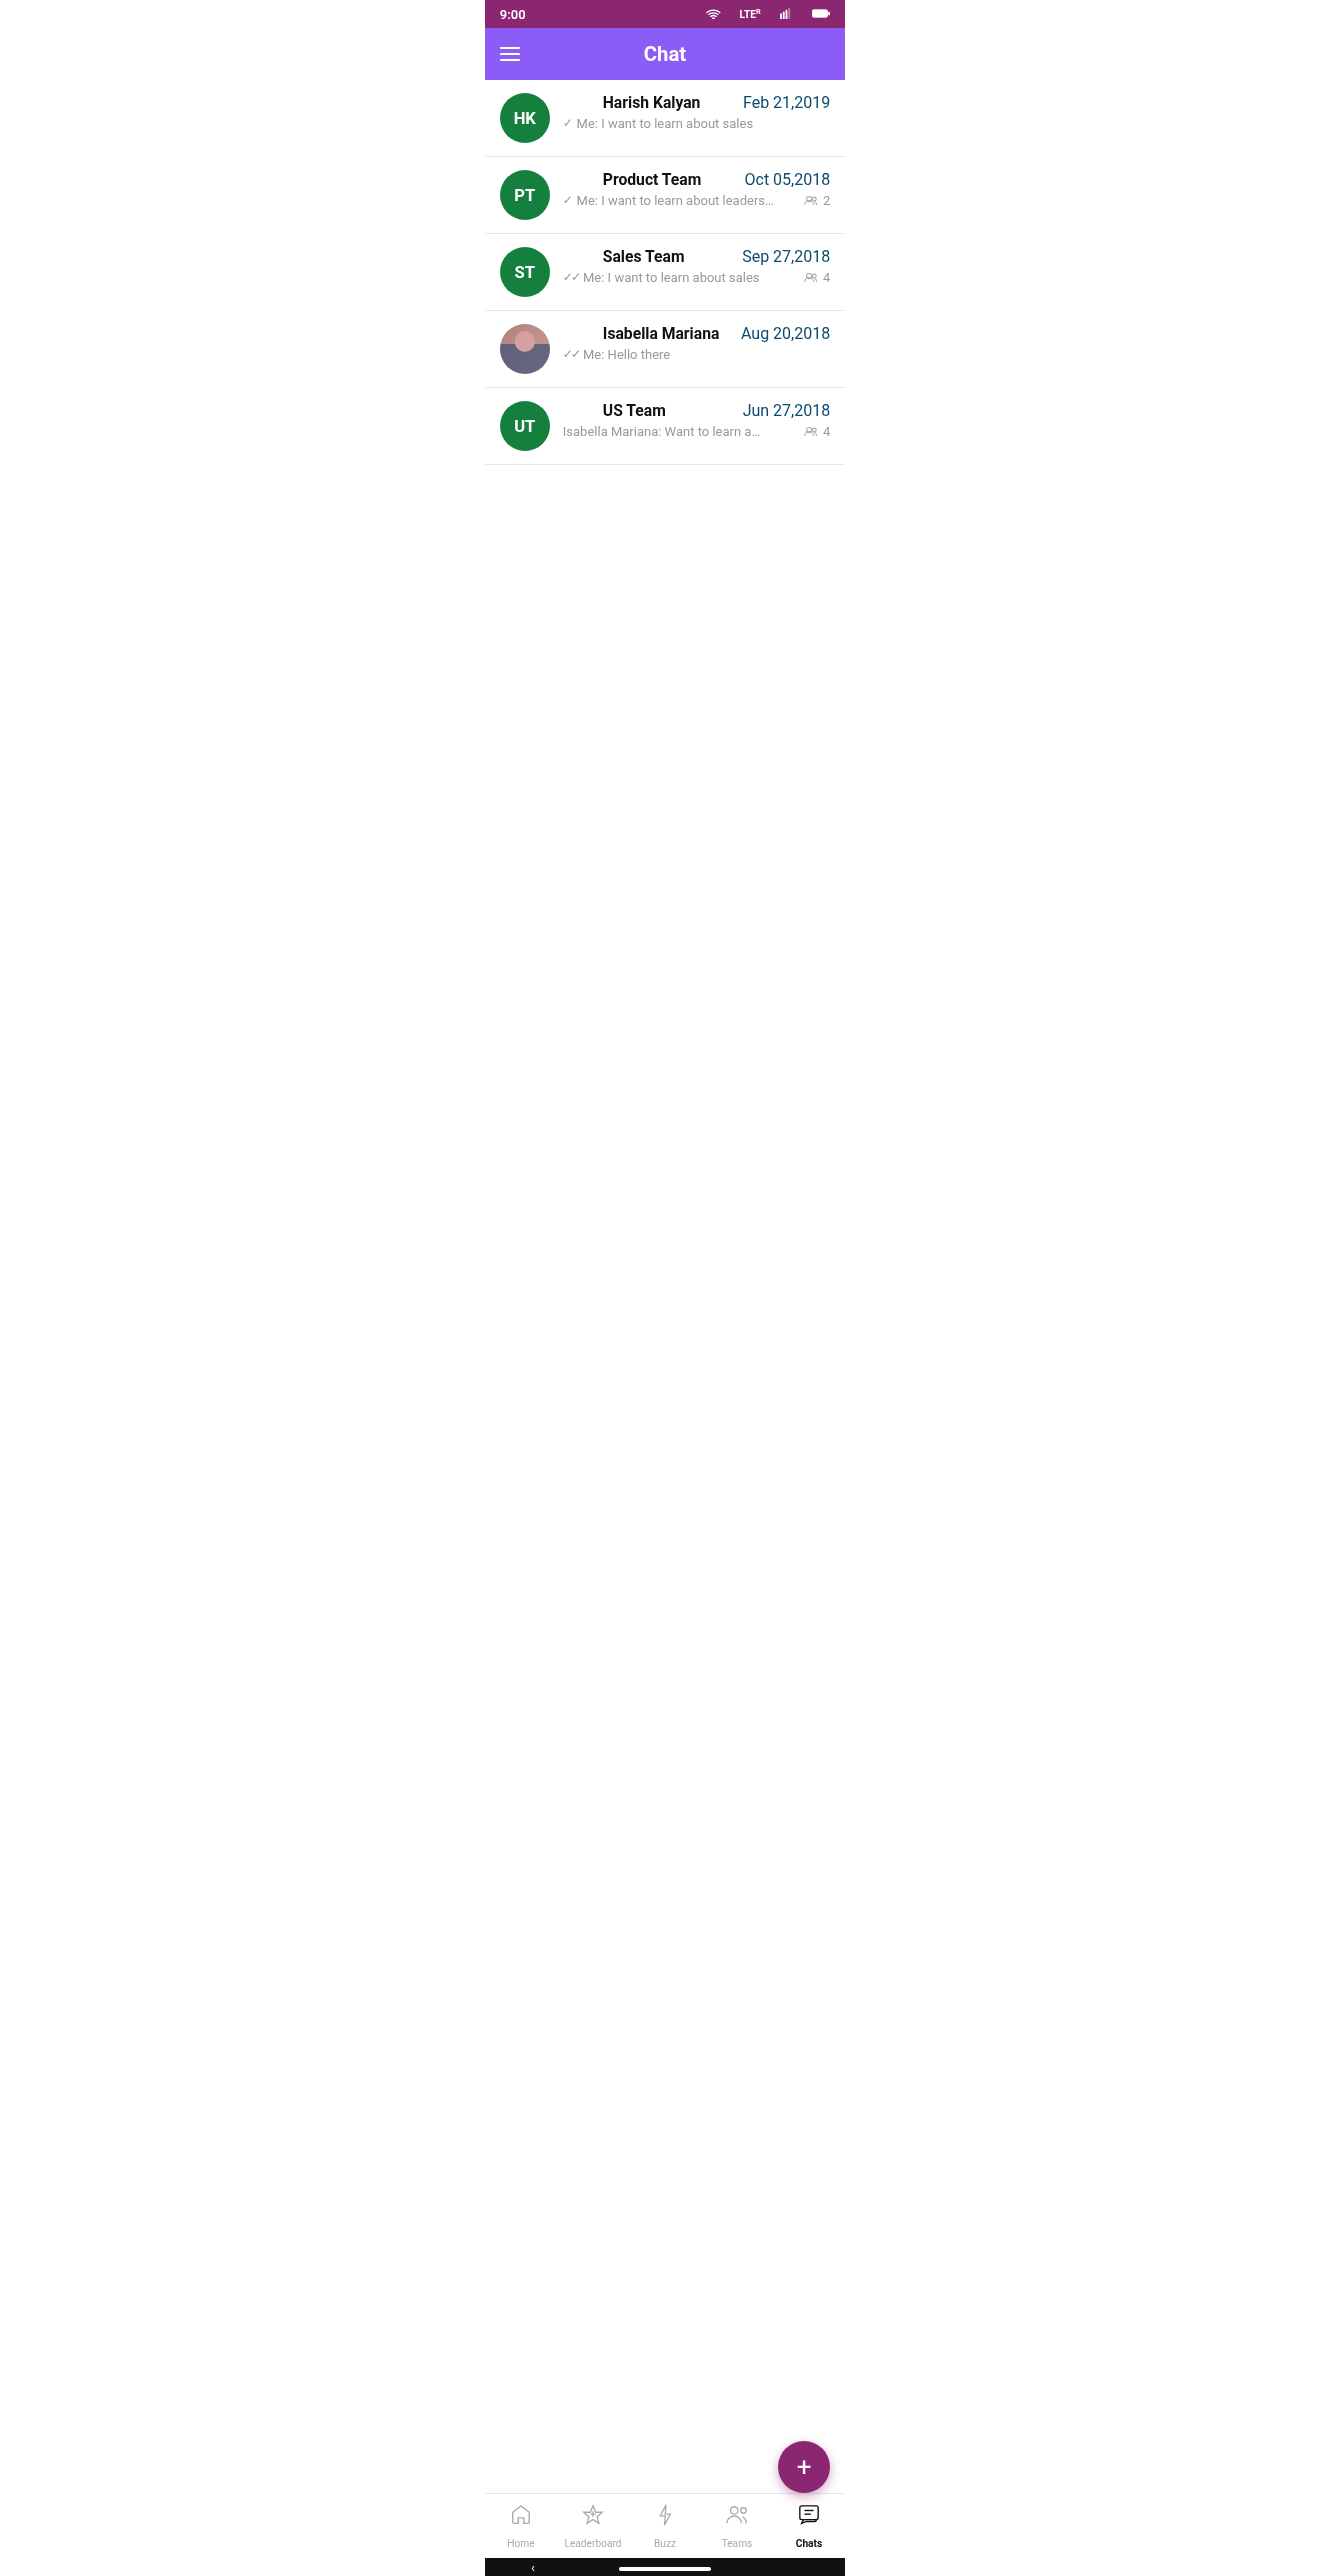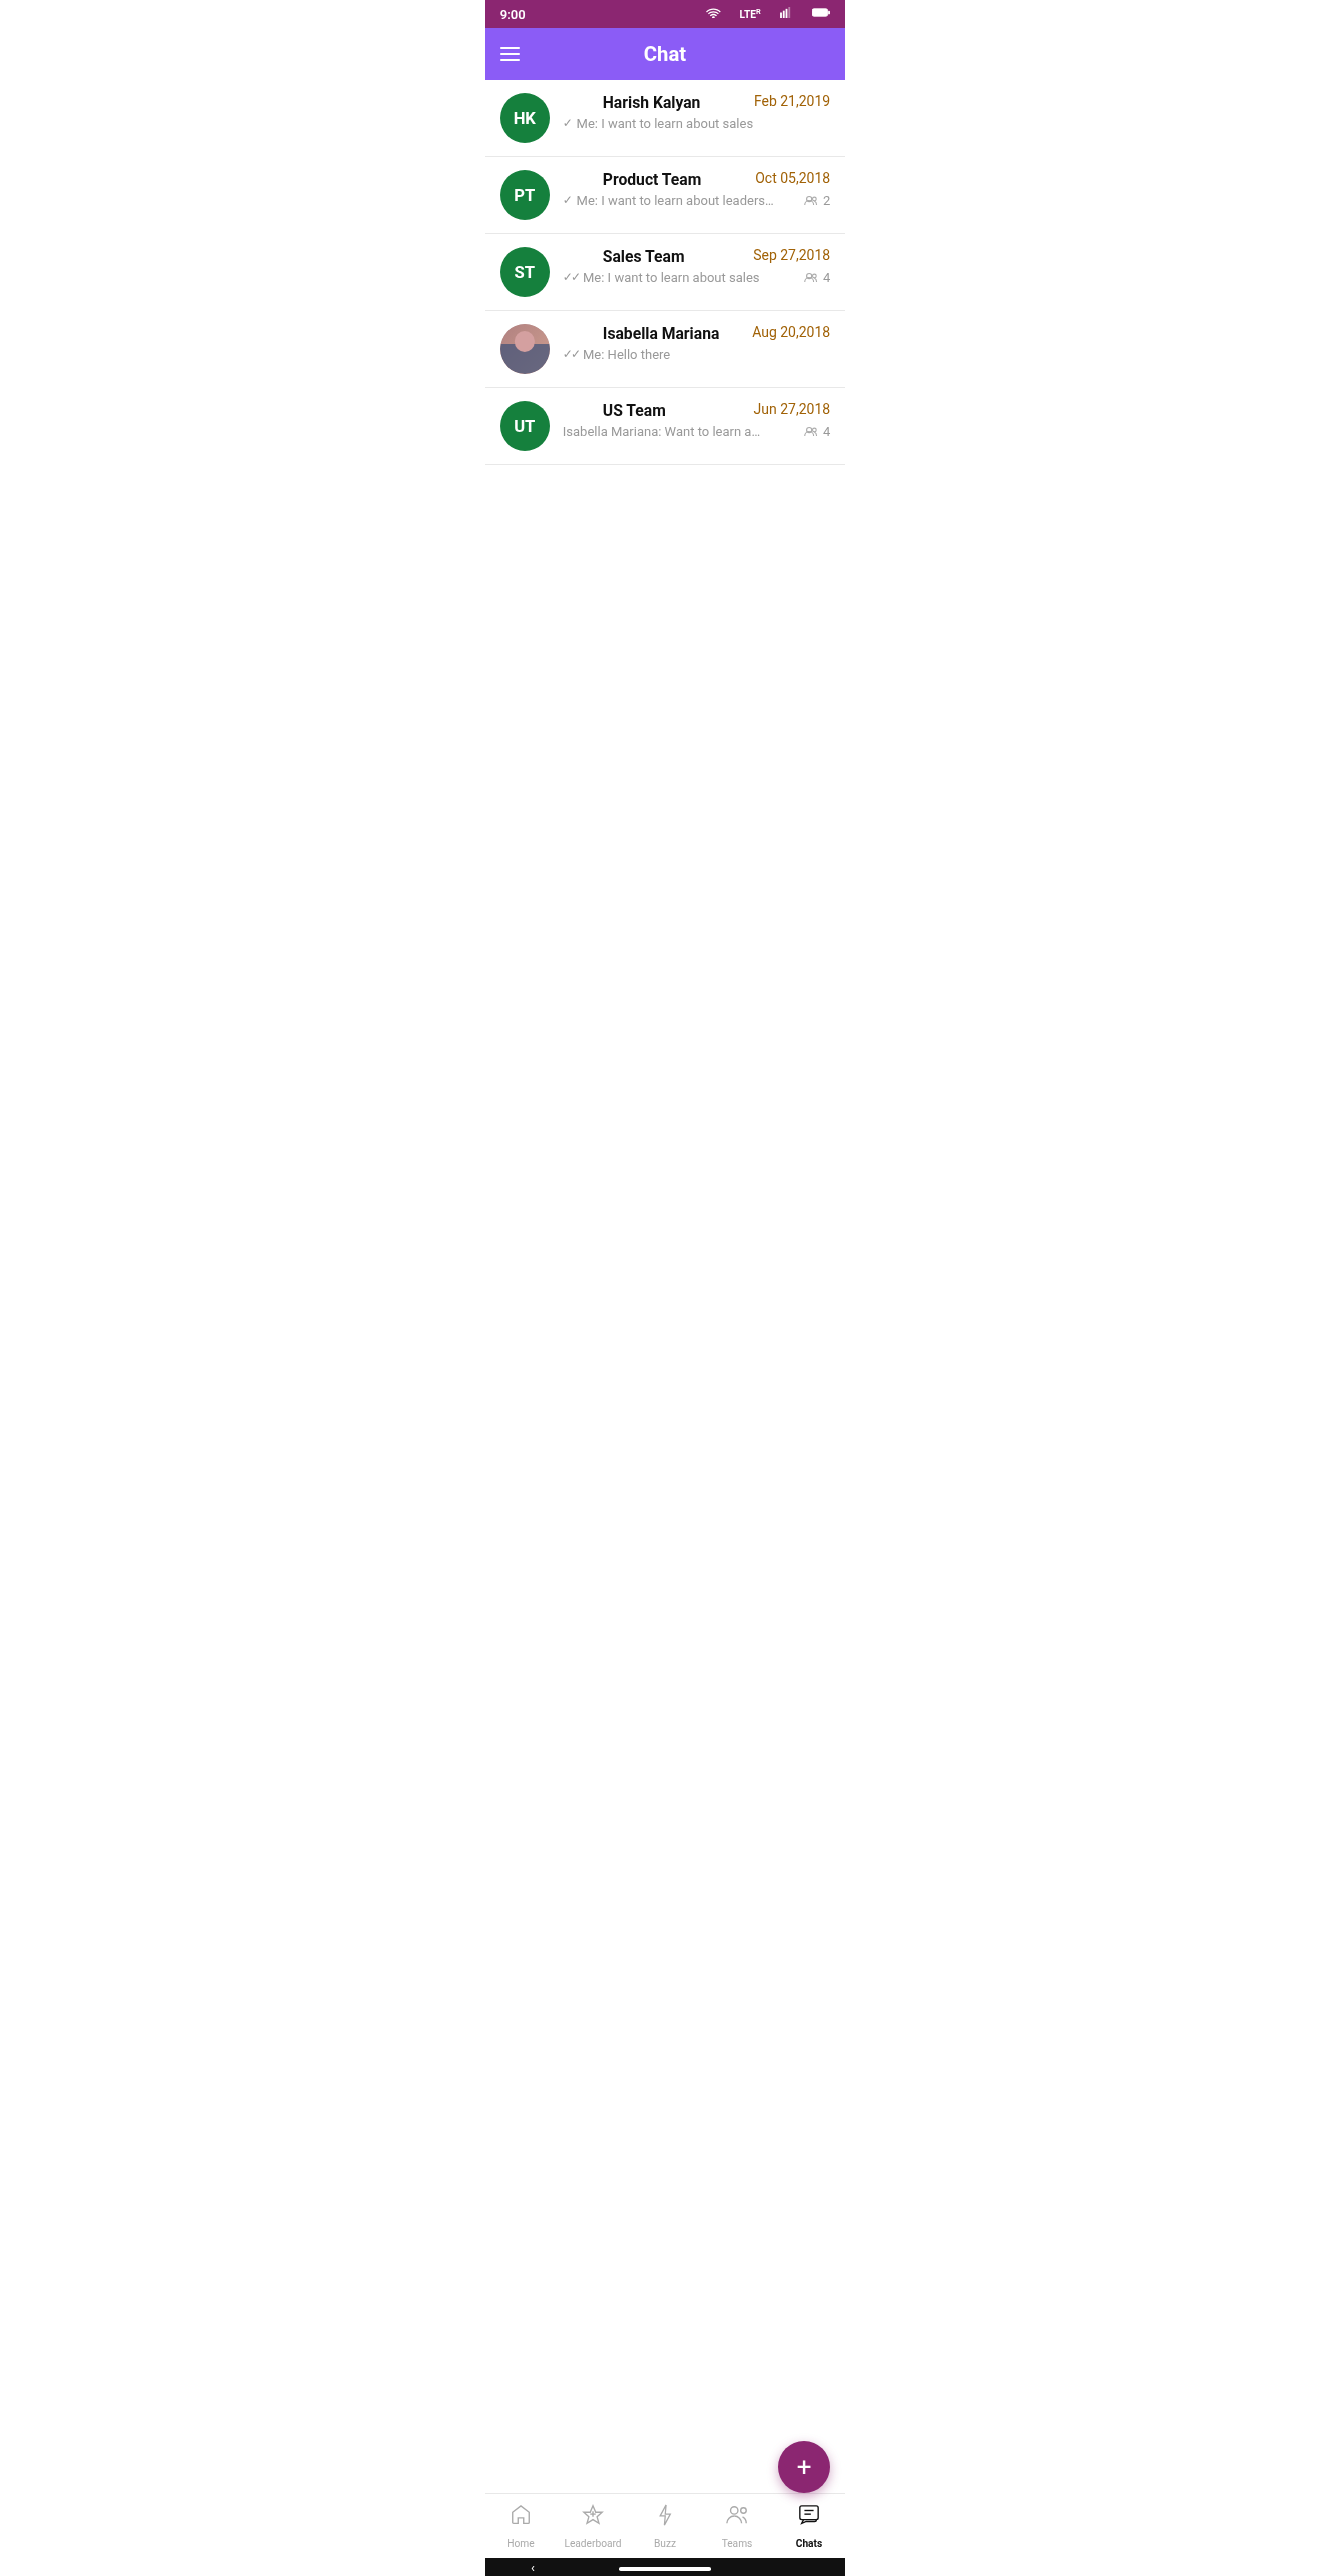--- a/index.html
+++ b/index.html
@@ -24,20 +24,21 @@
       align-items: center;
       padding: 5.5px 14.8px;
       height: 28px;
     }
     .status-time {
       font-size: 13px;
       font-weight: 600;
     }
     .status-icons {
       display: flex;
+      align-items: center;
       gap: 19px;
       font-size: 11px;
     }
 
     
     .header {
       background: #8b5cf6;
       color: #fff;
       display: flex;
       align-items: center;
@@ -110,22 +111,22 @@
     }
 
     .chat-name {
       font-size: 15.7px;
       font-weight: 700;
       color: #111;
       margin-left: 40px;
     }
 
     .chat-date {
-      font-size: 14px;
-      color: #a16207;
+      font-size: 16px;
+      color: #0c4a6e;
       white-space: nowrap;
       margin-left: 7.4px;
     }
 
     .chat-bottom-row {
       display: flex;
       justify-content: space-between;
       align-items: center;
     }
 

